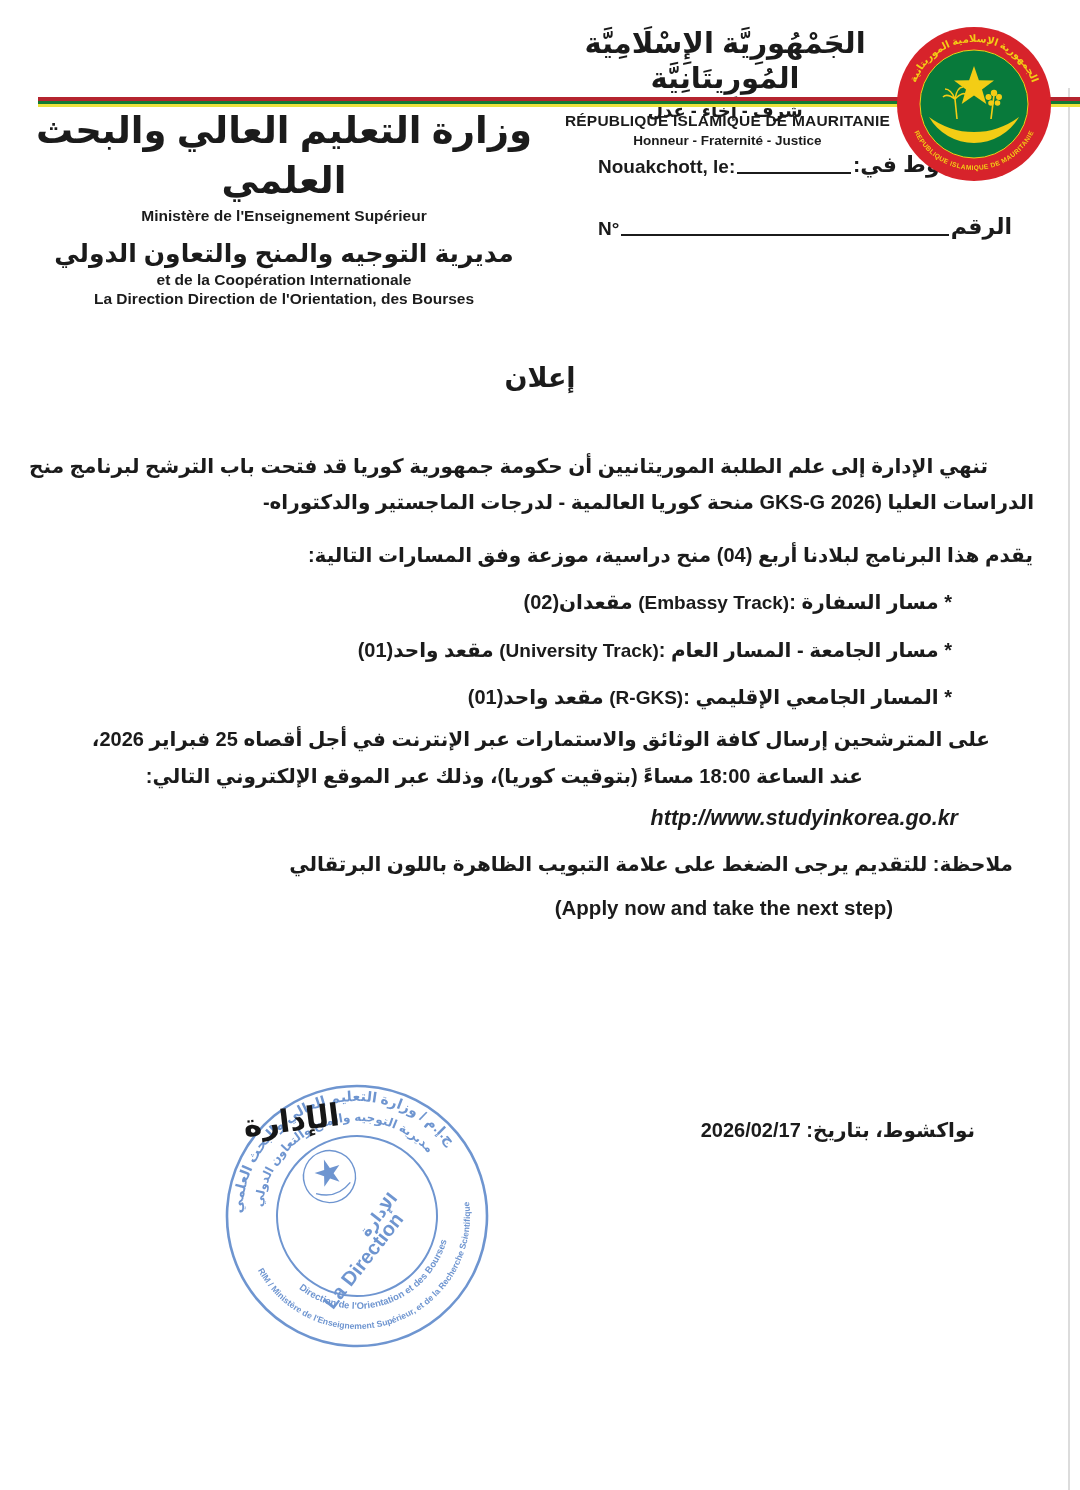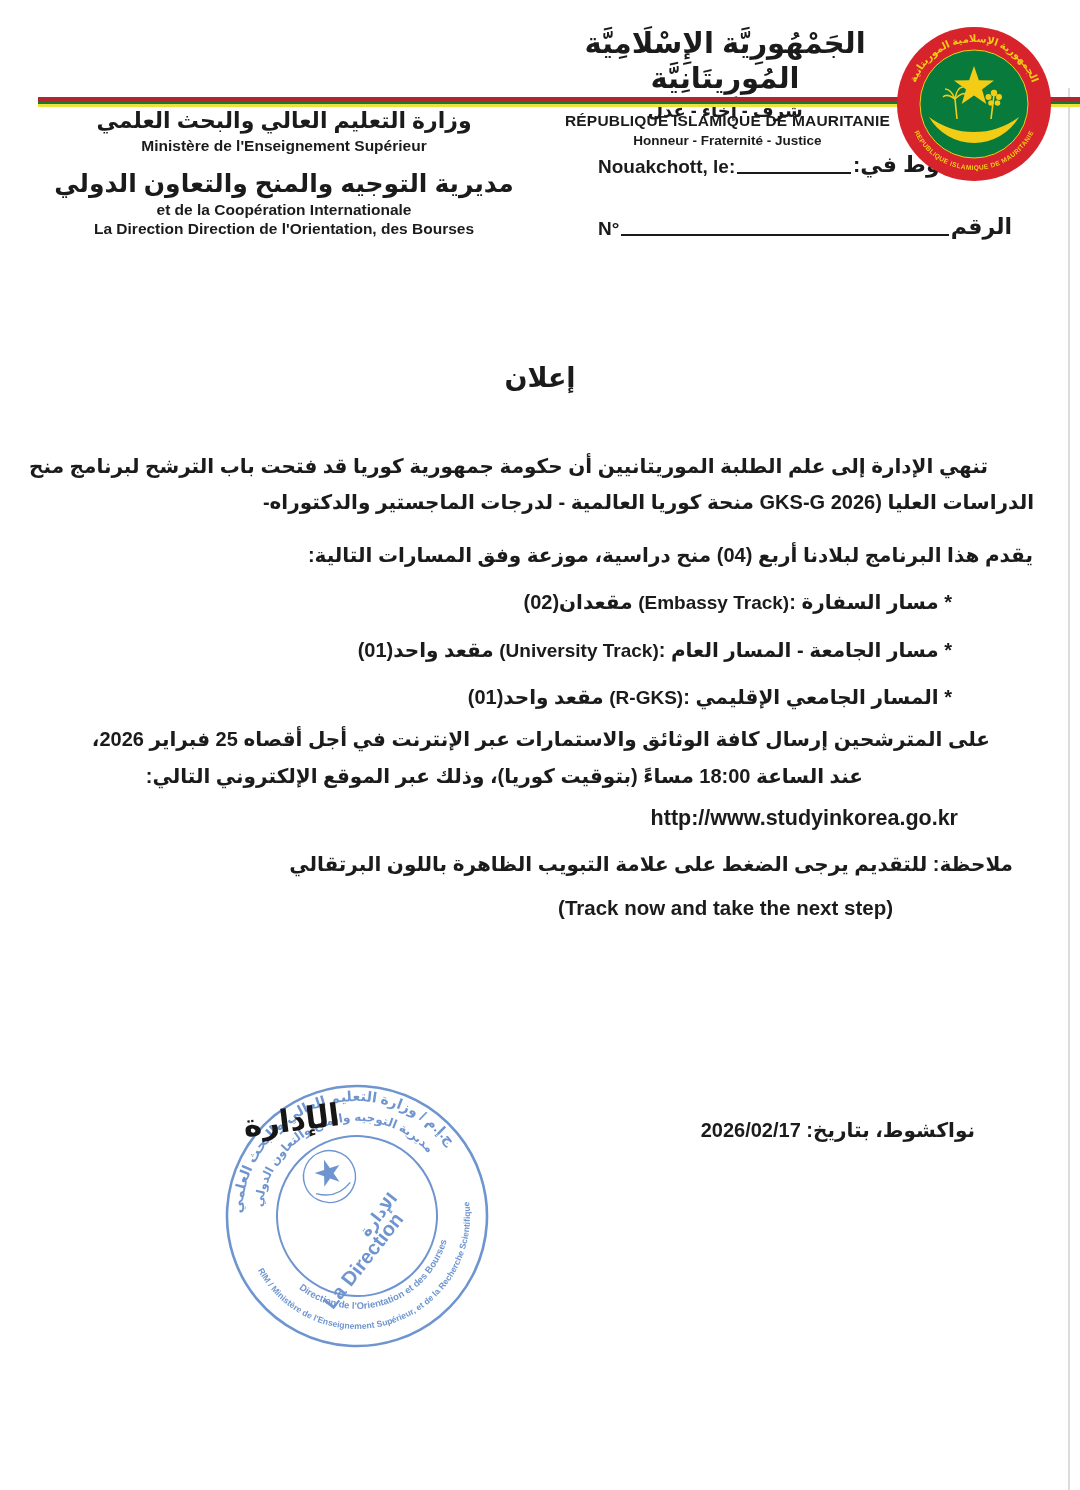--- a/index.html
+++ b/index.html
@@ -9,21 +9,21 @@
   }
   .abs{position:absolute;}
 
   
   .flag-line{position:absolute;top:97px;left:38px;right:0;z-index:1;}
   .flag-line .s1{height:4px;background:#b5242e;}
   .flag-line .s2{height:3px;background:#127a33;}
   .flag-line .s3{height:3px;background:#ece23c;}
 
   .hdr-left{left:28px;top:106px;width:512px;text-align:center;}
-  .hdr-left .ar1{font-size:22px;font-weight:700;direction:rtl;line-height:1.35;}
+  .hdr-left .ar1{font-size:37px;font-weight:700;direction:rtl;line-height:1.35;}
   .hdr-left .fr{font-size:15.5px;font-weight:700;line-height:1.25;}
   .hdr-left .ar2{font-size:25px;font-weight:700;direction:rtl;margin-top:12px;line-height:1.3;}
 
   .hdr-right-top{left:555px;top:26px;width:340px;text-align:center;}
   .republic-ar{font-size:29px;font-weight:700;direction:rtl;line-height:1.2;}
   .motto-ar{font-size:18px;font-weight:700;direction:rtl;margin-top:4px;}
   .hdr-right-mid{left:555px;top:112px;width:345px;text-align:center;}
   .republic-fr{font-size:15.5px;font-weight:700;letter-spacing:.2px;}
   .motto-fr{font-size:13.5px;font-weight:700;margin-top:3px;}
 
@@ -134,25 +134,25 @@
 <div class="doc-line" style="top:638px;right:128px;">
   <span>* مسار الجامعة - المسار العام :</span><span class="latin-seg" dir="ltr">(University Track)</span><span> مقعد واحد(01)</span>
 </div>
 <div class="doc-line" style="top:685px;right:128px;">
   <span>* المسار الجامعي الإقليمي :</span><span class="latin-seg" dir="ltr">(R-GKS)</span><span> مقعد واحد(01)</span>
 </div>
 
 <div class="doc-line" style="top:727px;right:90px;">على المترشحين إرسال كافة الوثائق والاستمارات عبر الإنترنت في أجل أقصاه 25 فبراير 2026،</div>
 <div class="doc-line" style="top:764px;right:217px;">عند الساعة 18:00 مساءً (بتوقيت كوريا)، وذلك عبر الموقع الإلكتروني التالي:</div>
 
-<div class="doc-line url-line" style="top:806px;right:122px;">http://www.studyinkorea.go.kr</div>
+<div class="doc-line url-line" style="top:806px;right:122px;font-style:italic;">http://www.studyinkorea.go.kr</div>
 
 <div class="doc-line" style="top:852px;right:67px;">ملاحظة: للتقديم يرجى الضغط على علامة التبويب الظاهرة باللون البرتقالي</div>
 
-<div class="doc-line apply-line" style="top:896px;right:187px;">(Track now and take the next step)</div>
+<div class="doc-line apply-line" style="top:896px;right:187px;">(Apply now and take the next step)</div>
 
 <div class="doc-line date-line">نواكشوط، بتاريخ: 2026/02/17</div>
 
 <div class="abs handwriting">الإدارة</div>
 
 <svg class="abs stamp" width="352" height="292" viewBox="0 0 352 292">
   <defs>
     <path id="stTopOut" d="M 57,138 A 115,115 0 0 1 287,138"></path>
     <path id="stTopIn" d="M 77,138 A 95,95 0 0 1 267,138"></path>
     <path id="stBotOut" d="M 59,138 A 113,113 0 0 0 285,138"></path>

